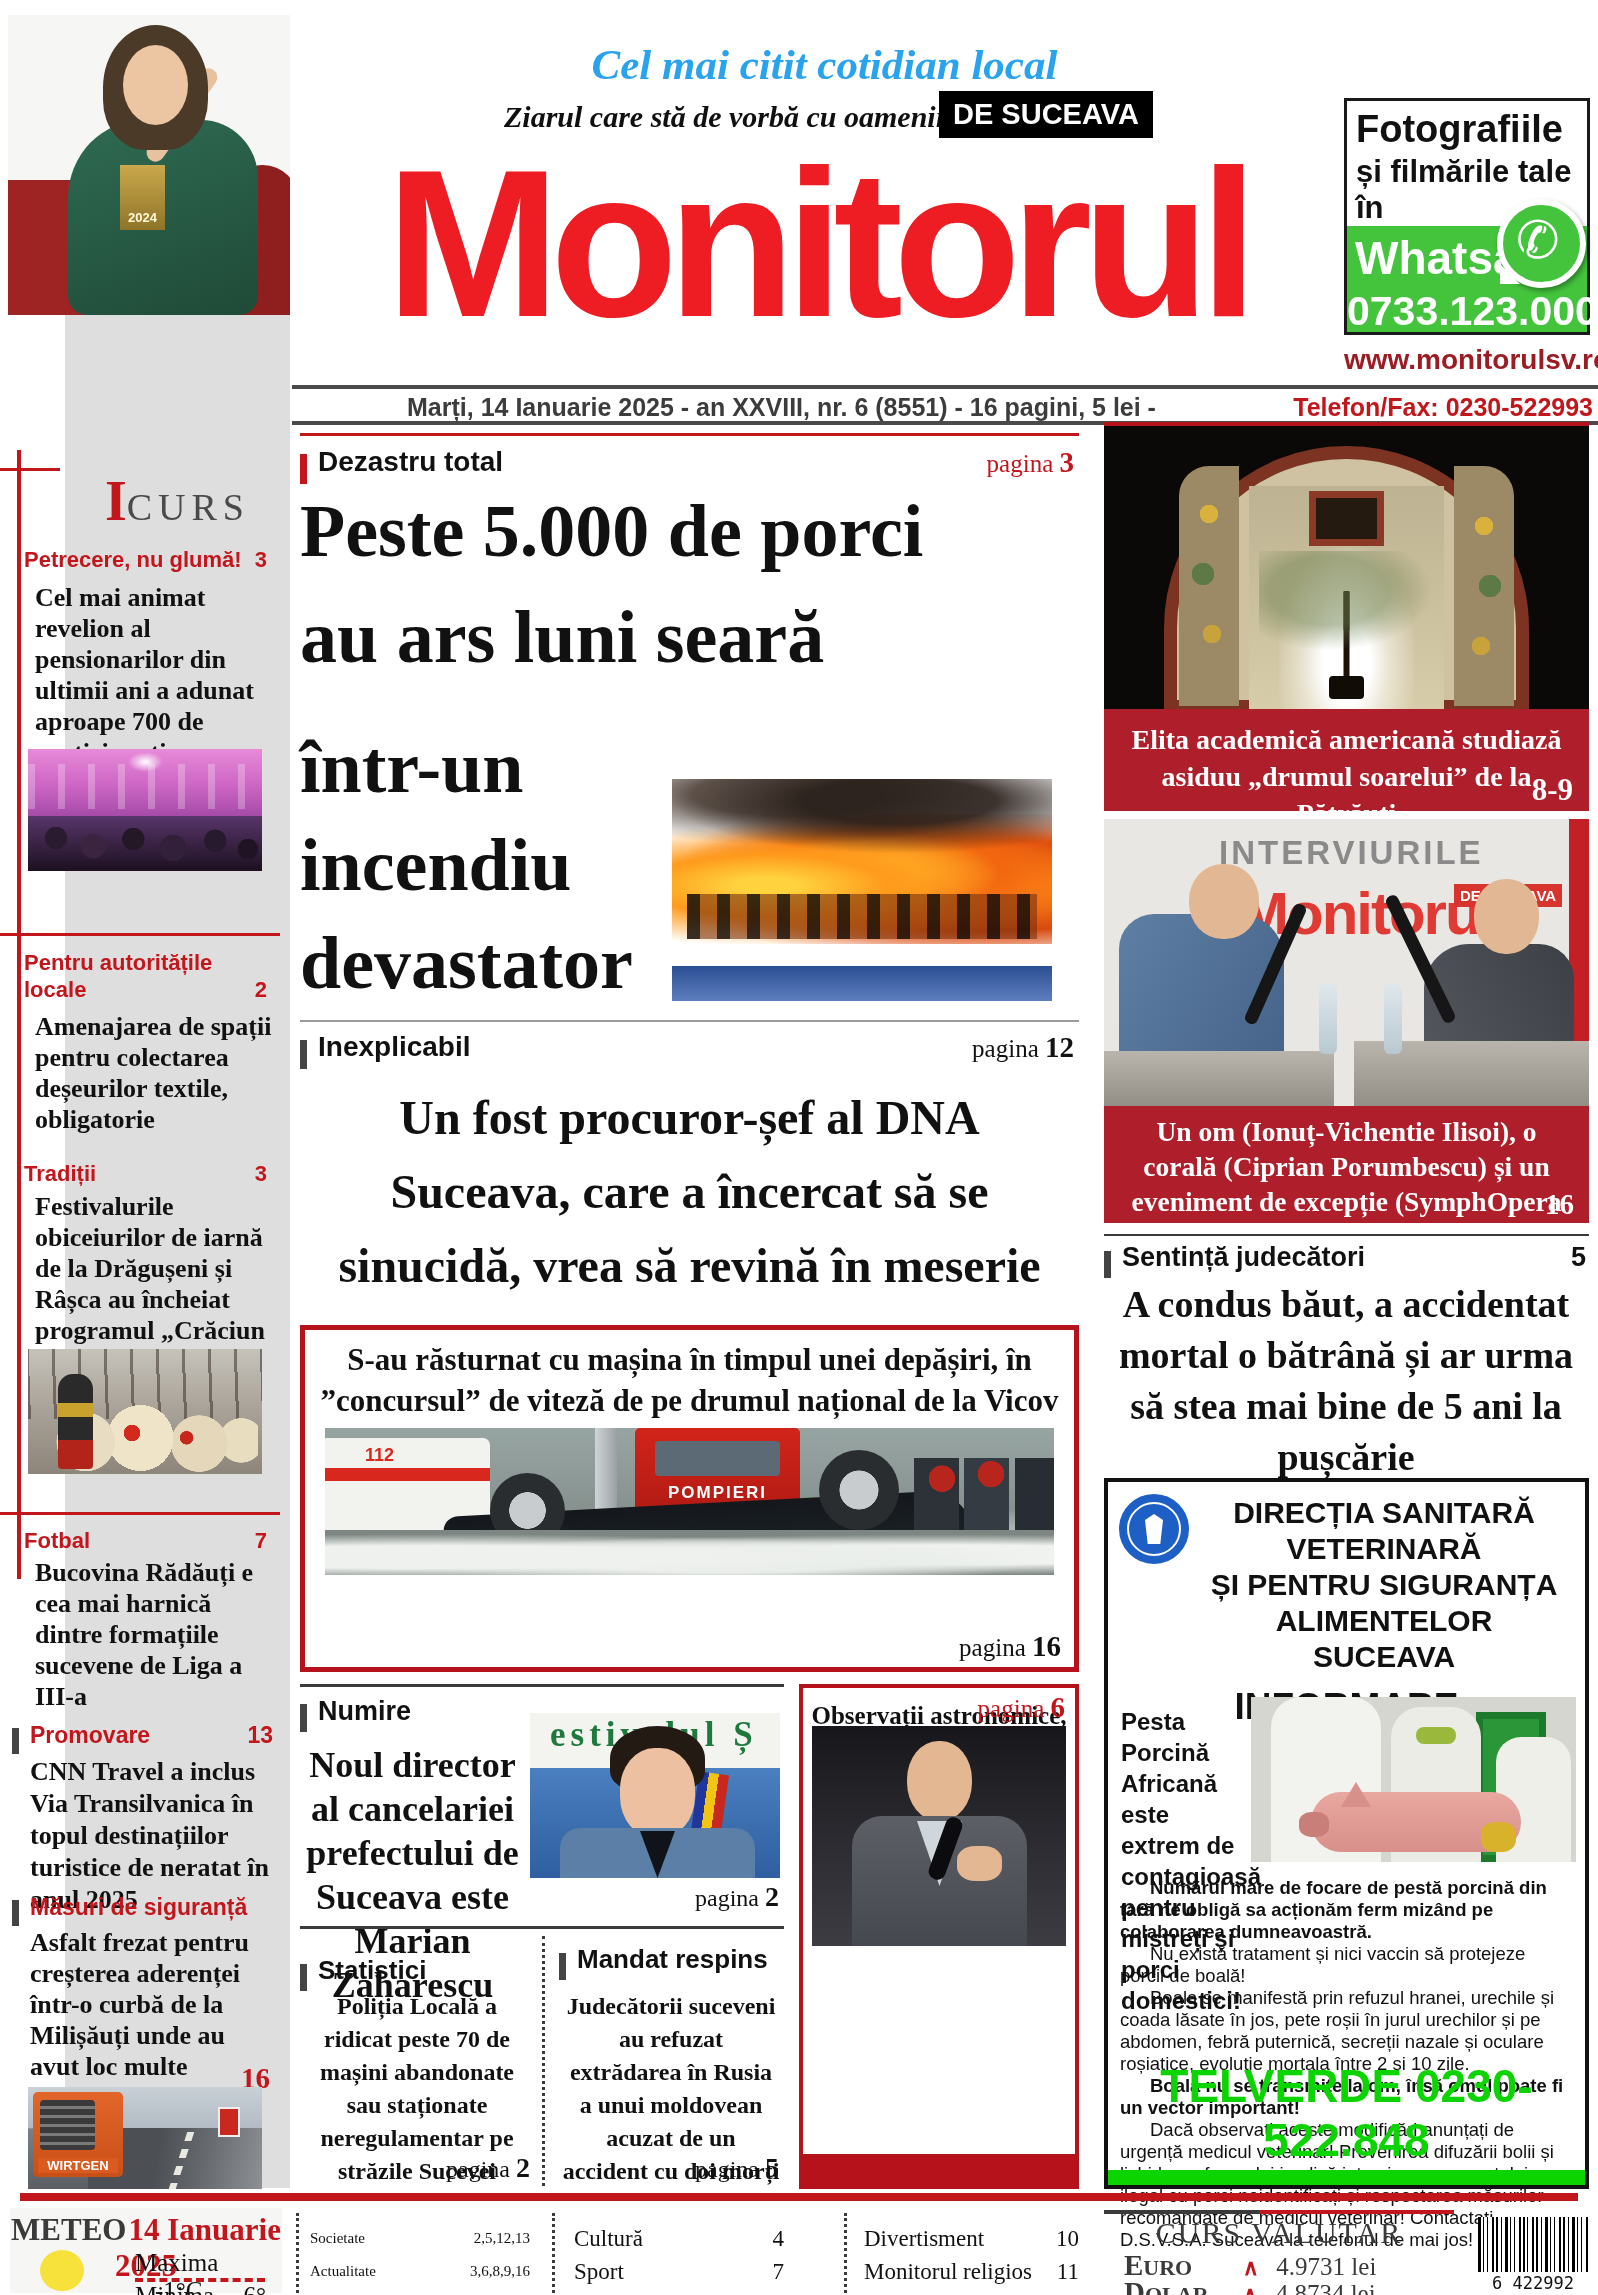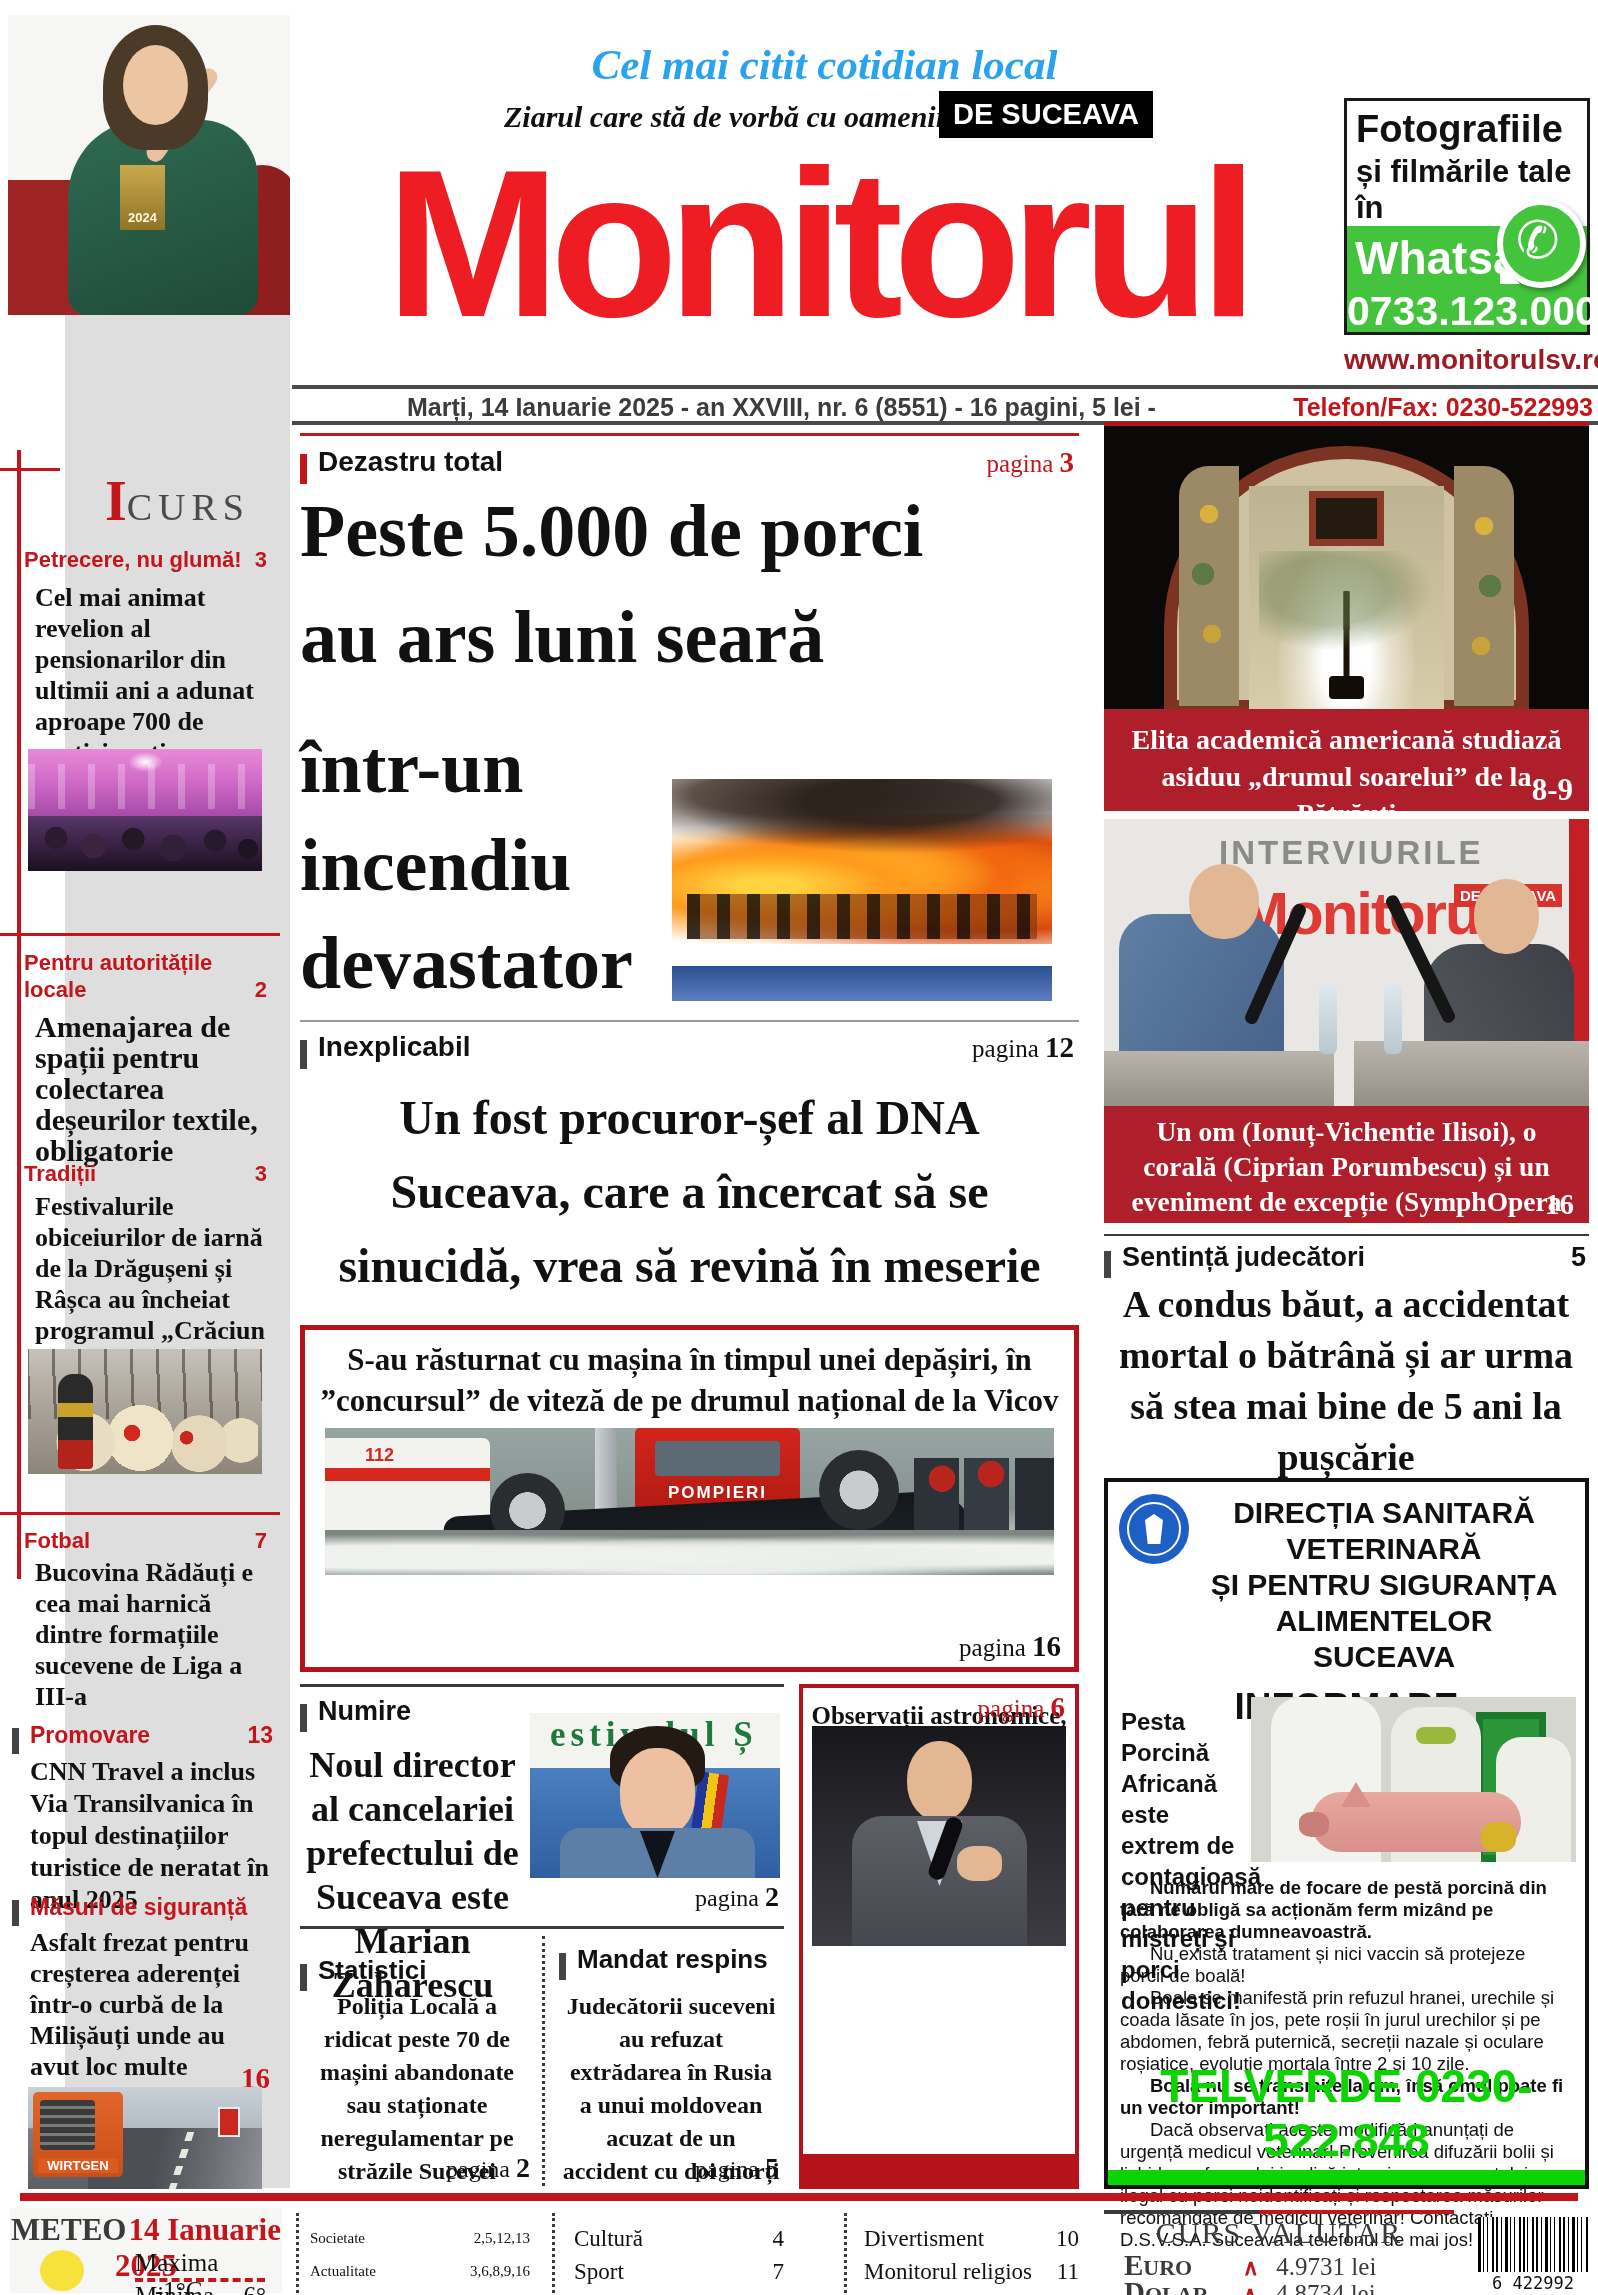--- a/index.html
+++ b/index.html
@@ -89,21 +89,21 @@
   <div class="ph" style="left:28px;top:749px;width:234px;height:122px;background:linear-gradient(180deg,#e88ad8 0%,#cf68c6 28%,#a64ba8 55%,#472a4e 78%,#241526 100%);">
     <div class="abs" style="left:100px;top:3px;width:35px;height:20px;background:radial-gradient(#fff,rgba(255,255,255,0) 70%);"></div>
     <div class="abs" style="left:0;top:15px;width:100%;height:45px;background:repeating-linear-gradient(90deg,rgba(255,255,255,.25) 0 7px,rgba(255,255,255,0) 7px 30px);"></div>
     <div class="abs" style="left:0;bottom:0;width:100%;height:55px;background:radial-gradient(circle at 12% 40%,#2b1b30 11px,transparent 11.5px),radial-gradient(circle at 28% 55%,#3a2440 12px,transparent 12.5px),radial-gradient(circle at 45% 42%,#241726 11px,transparent 11.5px),radial-gradient(circle at 62% 58%,#32203a 13px,transparent 13.5px),radial-gradient(circle at 80% 45%,#281a2e 11px,transparent 11.5px),radial-gradient(circle at 94% 60%,#1f1424 10px,transparent 10.5px),linear-gradient(#58356a,#1c1020);"></div>
   </div>
 
   <div class="abs sans b" style="left:24px;top:949px;width:250px;font-size:22px;line-height:27px;color:var(--red);">
     <span>Pentru autoritățile locale</span>
     <span class="abs rt" style="right:7px;bottom:0;">2</span>
   </div>
-  <div class="abs serif b" style="left:35px;top:1011px;width:240px;font-size:30px;line-height:31px;">Amenajarea de spații pentru colectarea deșeurilor textile, obligatorie</div>
+  <div class="abs serif b" style="left:35px;top:1011px;width:240px;font-size:26px;line-height:31px;">Amenajarea de spații pentru colectarea deșeurilor textile, obligatorie</div>
 
   <div class="abs sans b" style="left:24px;top:1161px;width:250px;font-size:22px;color:var(--red);">
     <span>Tradiții</span>
     <span class="abs rt" style="right:7px;top:0;">3</span>
   </div>
   <div class="abs serif b" style="left:35px;top:1191px;width:245px;font-size:26px;line-height:31px;">Festivalurile obiceiurilor de iarnă de la Drăgușeni și Râșca au încheiat programul „Crăciun în Bucovina”</div>
   <div class="ph" style="left:28px;top:1349px;width:234px;height:125px;background:linear-gradient(180deg,#c6c2ba 0%,#aba49a 45%,#8d857a 100%);">
     <div class="abs" style="left:0;top:0;width:100%;height:70px;background:repeating-linear-gradient(88deg,rgba(60,50,40,.55) 0 3px,transparent 3px 26px);"></div>
     <div class="abs" style="left:20px;top:45px;width:210px;height:80px;background:radial-gradient(circle at 18% 60%,#e8dcc2 29px,transparent 29.5px),radial-gradient(circle at 44% 55%,#efe3c8 33px,transparent 33px),radial-gradient(circle at 72% 62%,#e4d7ba 28px,transparent 28.5px),radial-gradient(circle at 92% 58%,#e9ddc0 22px,transparent 22.5px);"></div>
     <div class="abs" style="left:20px;top:60px;width:210px;height:60px;background:radial-gradient(circle at 40% 40%,#d42a1e 8px,transparent 8.5px),radial-gradient(circle at 66% 48%,#c8271c 6.5px,transparent 7px);"></div>

